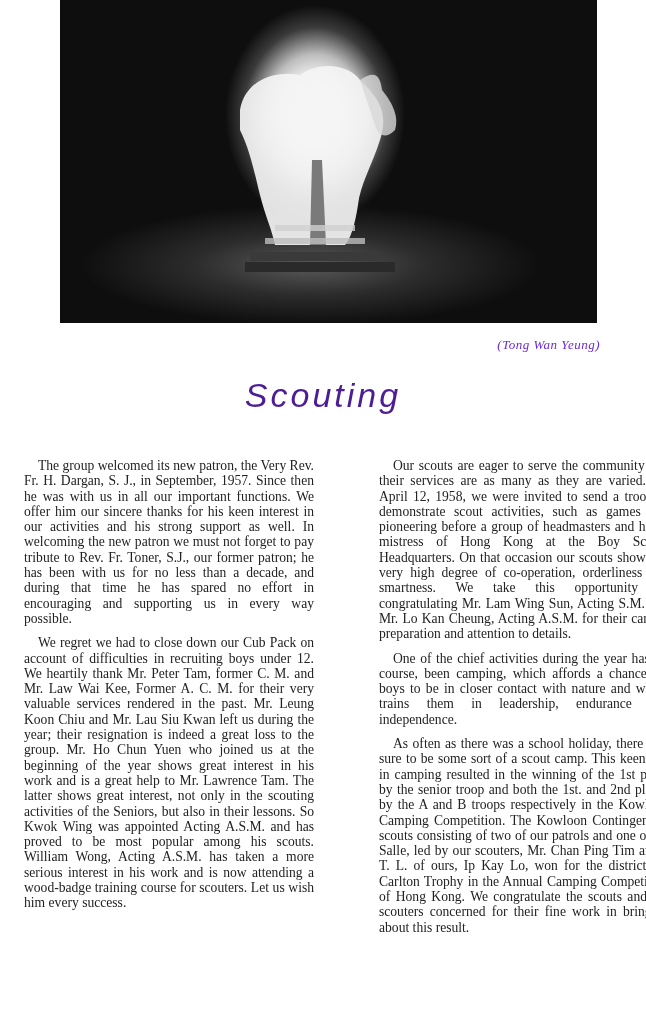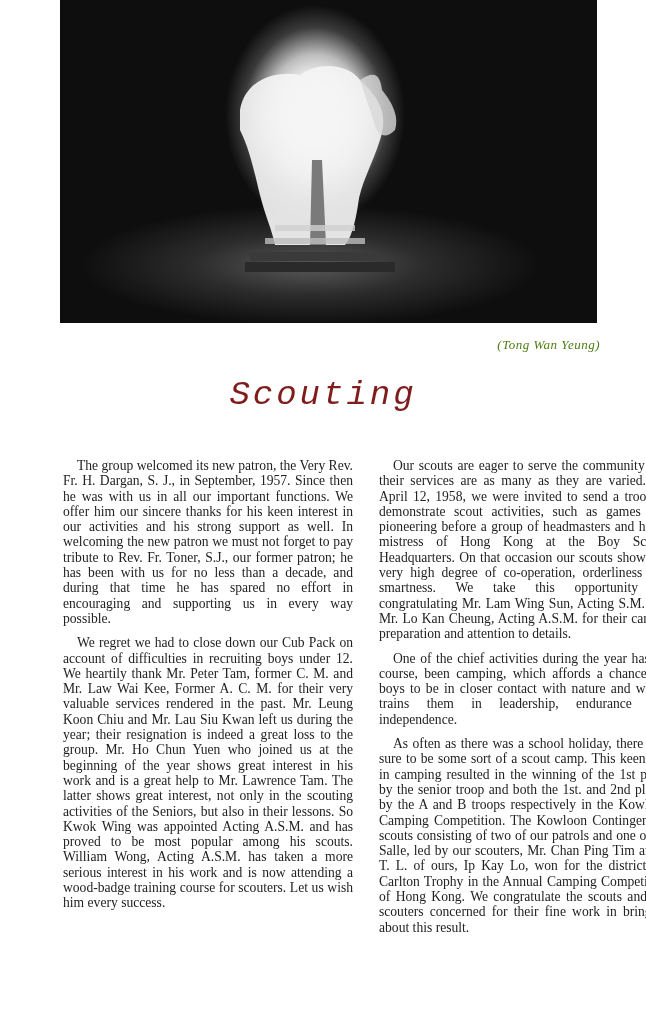--- a/index.html
+++ b/index.html
@@ -8,33 +8,33 @@
       position: absolute; left: 60px; top: 0; width: 537px; height: 323px;
       background: radial-gradient(ellipse 90px 110px at 255px 115px, #ffffff 0%, #f2f2f2 35%, #bdbdbd 55%, #3a3a3a 80%, rgba(20,20,20,0) 100%),
                   radial-gradient(ellipse 230px 60px at 250px 265px, #5a5a5a 0%, #2c2c2c 50%, rgba(15,15,15,0) 100%),
                   #0e0e0e;
       overflow: hidden;
     }
     .photo svg { position: absolute; left: 0; top: 0; }
     .caption {
       position: absolute; right: 46px; top: 337px;
       font-family: "Liberation Serif", serif; font-style: italic; font-size: 13px;
-      letter-spacing: 0.5px; color: #4d7c0f;
+      letter-spacing: 0.5px; color: #6d28d9;
     }
     .title {
       position: absolute; left: 0; width: 646px; top: 376px; text-align: center;
-      font-family: Liberation Mono, monospace; font-style: italic; font-size: 34px;
-      letter-spacing: 3px; color: #7f1d1d;
+      font-family: Liberation Sans, sans-serif; font-style: italic; font-size: 34px;
+      letter-spacing: 3px; color: #4c1d95;
     }
     .col {
       position: absolute; top: 458px;
       font-family: "Liberation Serif", serif; font-size: 13.6px; line-height: 15.3px;
       text-align: justify; color: #222;
     }
-    .col.left { left: 24px; width: 290px; margin-left: 39px; }
+    .col.left { left: 24px; width: 290px; }
     .col.right { left: 343px; width: 290px; margin-left: 36px; }
     .col p { margin: 0 0 9px 0; text-indent: 14px; hyphens: manual; }
   </style>
 </head>
 <body>
 
 <div class="photo">
   <svg width="537" height="323">
     <g>
       <path d="M180 110 C185 80 215 70 240 75 C260 60 290 65 300 80 C315 95 330 110 320 140 C312 165 300 185 298 205 C295 225 290 240 285 245 L215 245 C212 230 205 215 200 195 C195 175 190 150 180 130 Z" fill="#f4f4f4" opacity="0.92"></path>

